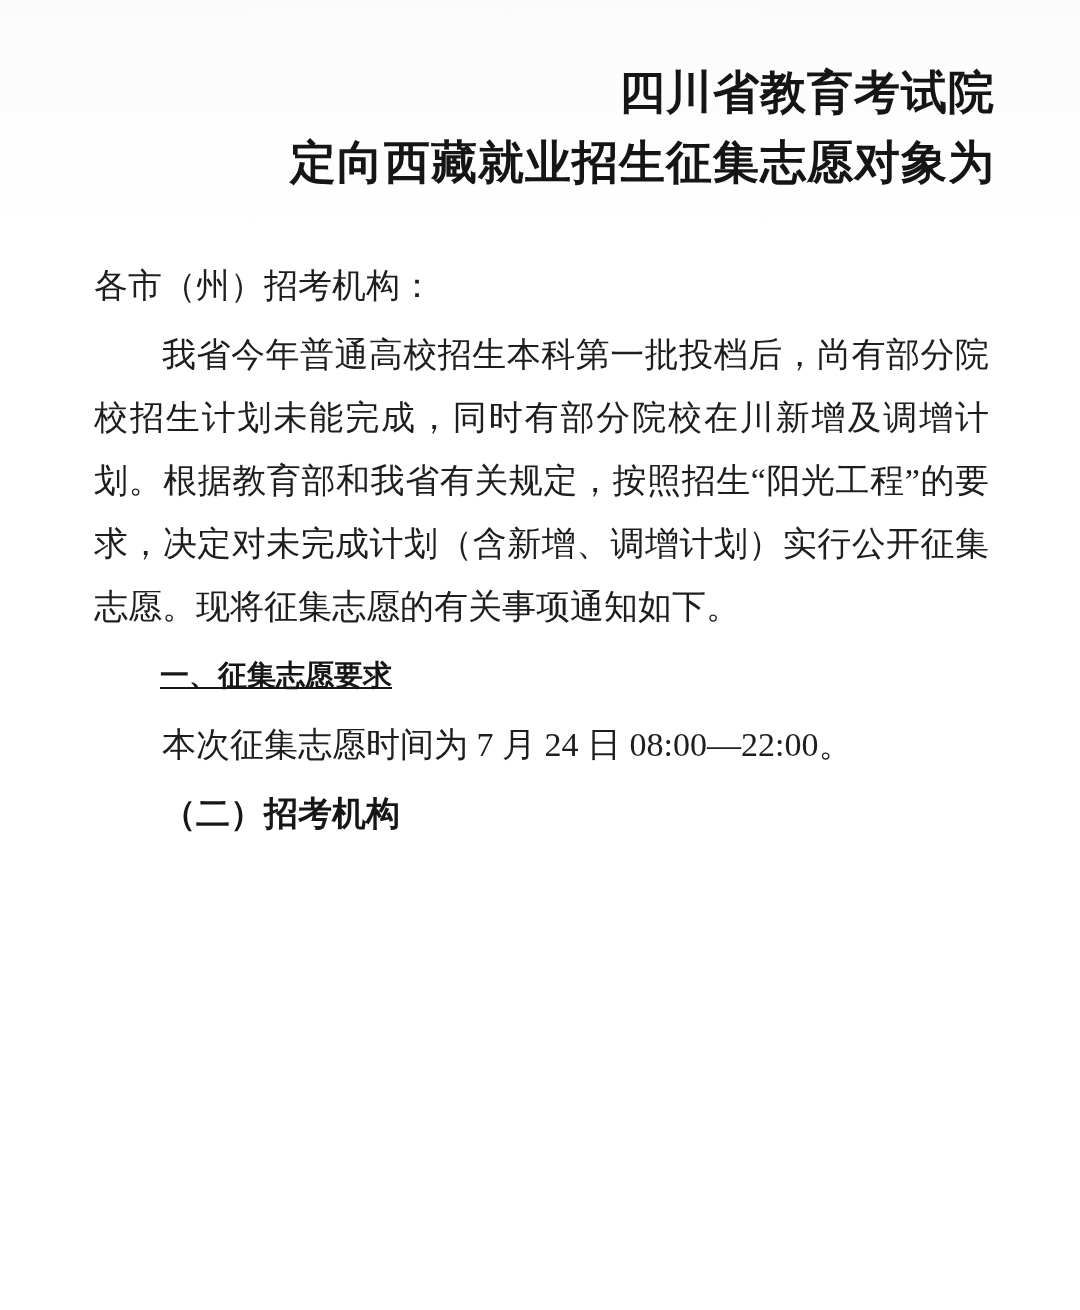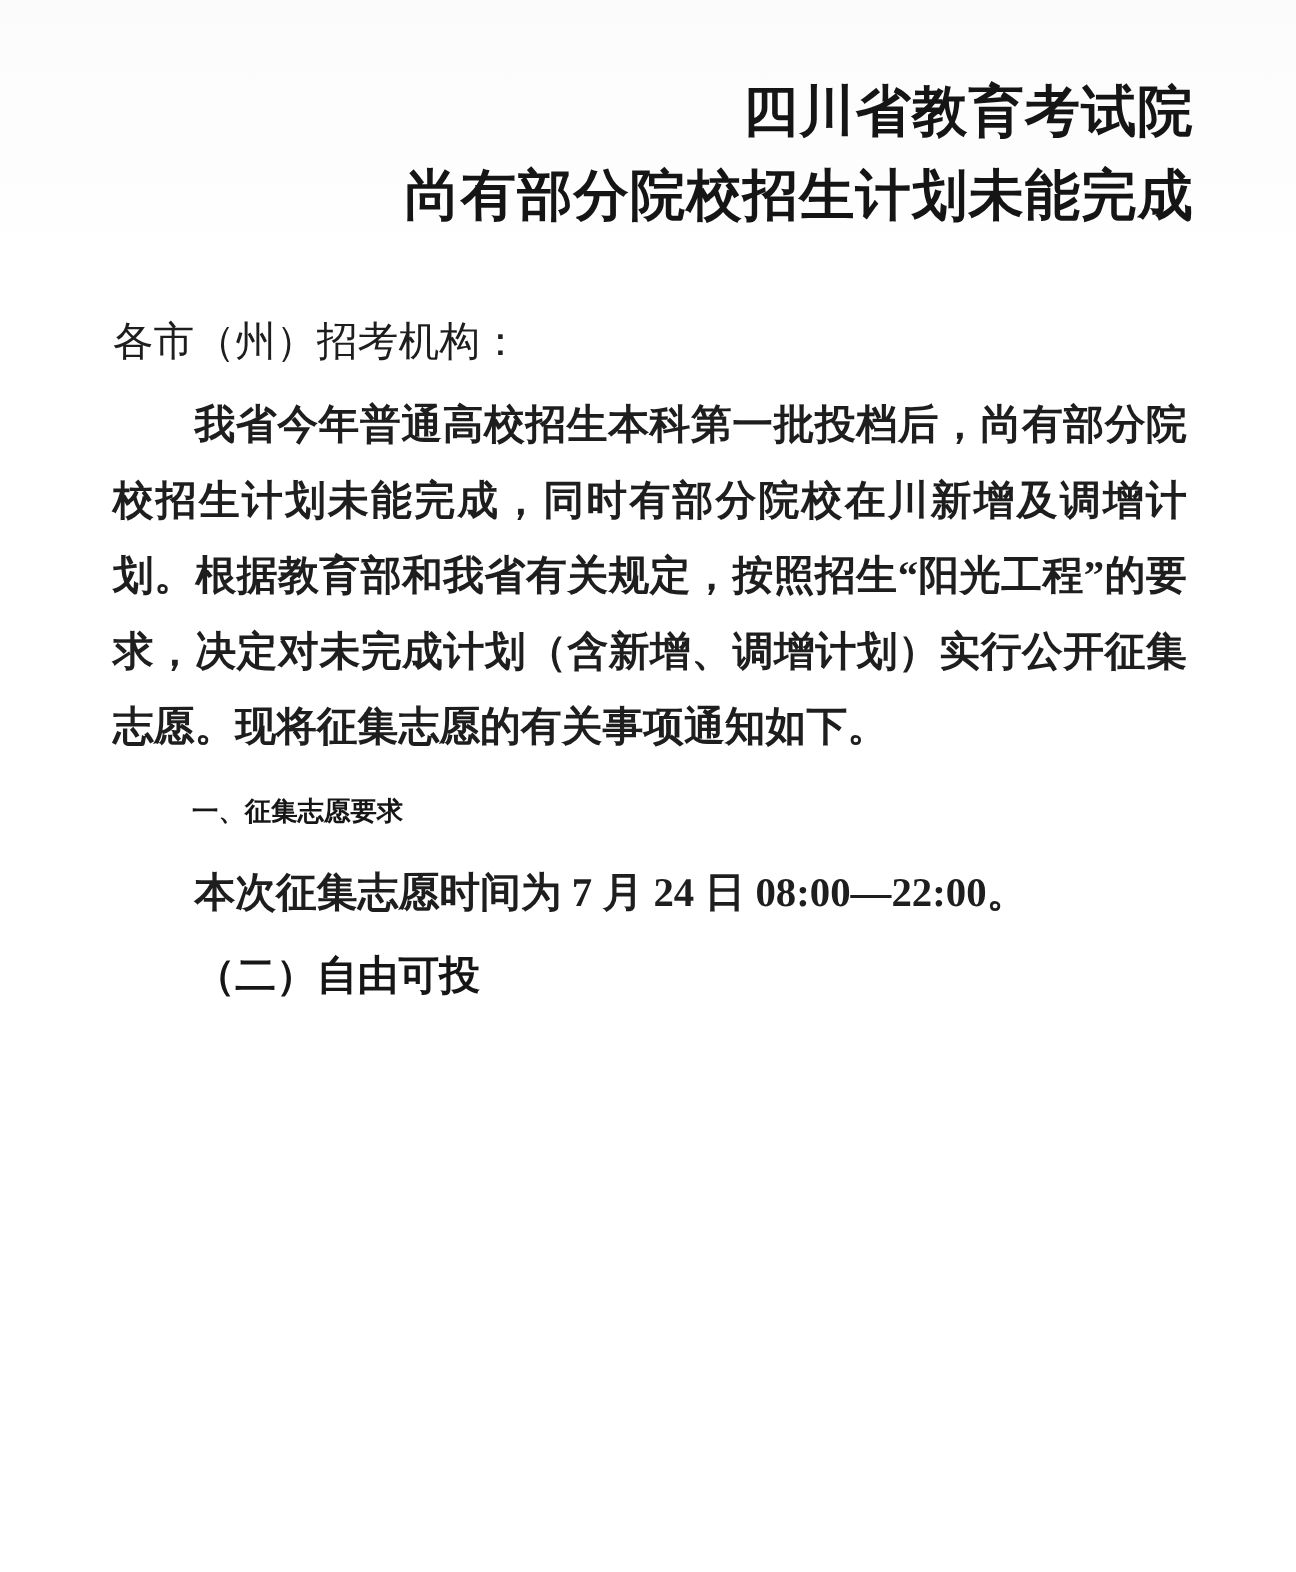--- a/index.html
+++ b/index.html
@@ -40,54 +40,54 @@
   .doc-body h3 {
     margin: 6px;
     font-size: 34px;
     line-height: 63px;
   }
   .salutation {
     text-indent: 0;
   }
   .indent {
     text-indent: 68px;
-    font-weight: bold;
   }
   h2.section-heading {
     font-weight: 700;
     text-indent: 66px;
     font-family: "Liberation Sans", "DejaVu Sans", sans-serif;
-    font-size: 22px;
+    font-size: 29px;
     color: #161616;
+    text-decoration: underline;
   }
   h3.sub-heading {
     font-weight: 700;
     text-indent: 68px;
     color: #161616;
   }
 </style>
 </head>
 <body>
 
 <div class="page">
 
   <header class="doc-title">
     <div class="title-line">四川省教育考试院</div>
-    <div class="title-line">尚有部分院校招生计划未能完成</div>
+    <div class="title-line">定向西藏就业招生征集志愿对象为</div>
   </header>
 
   <main class="doc-body">
 
     <p class="salutation">各市（州）招考机构：</p>
 
     <p class="indent">我省今年普通高校招生本科第一批投档后，尚有部分院校招生计划未能完成，同时有部分院校在川新增及调增计划。根据教育部和我省有关规定，按照招生“阳光工程”的要求，决定对未完成计划（含新增、调增计划）实行公开征集志愿。现将征集志愿的有关事项通知如下。</p>
 
     <h2 class="section-heading">一、征集志愿要求</h2>
 
 
     <p class="indent">本次征集志愿时间为 7 月 24 日 08:00—22:00。</p>
 
-    <h3 class="sub-heading">（二）自由可投</h3>
+    <h3 class="sub-heading">（二）招考机构</h3>
 
 
   </main>
 
 </div>
 
 </body></html>

